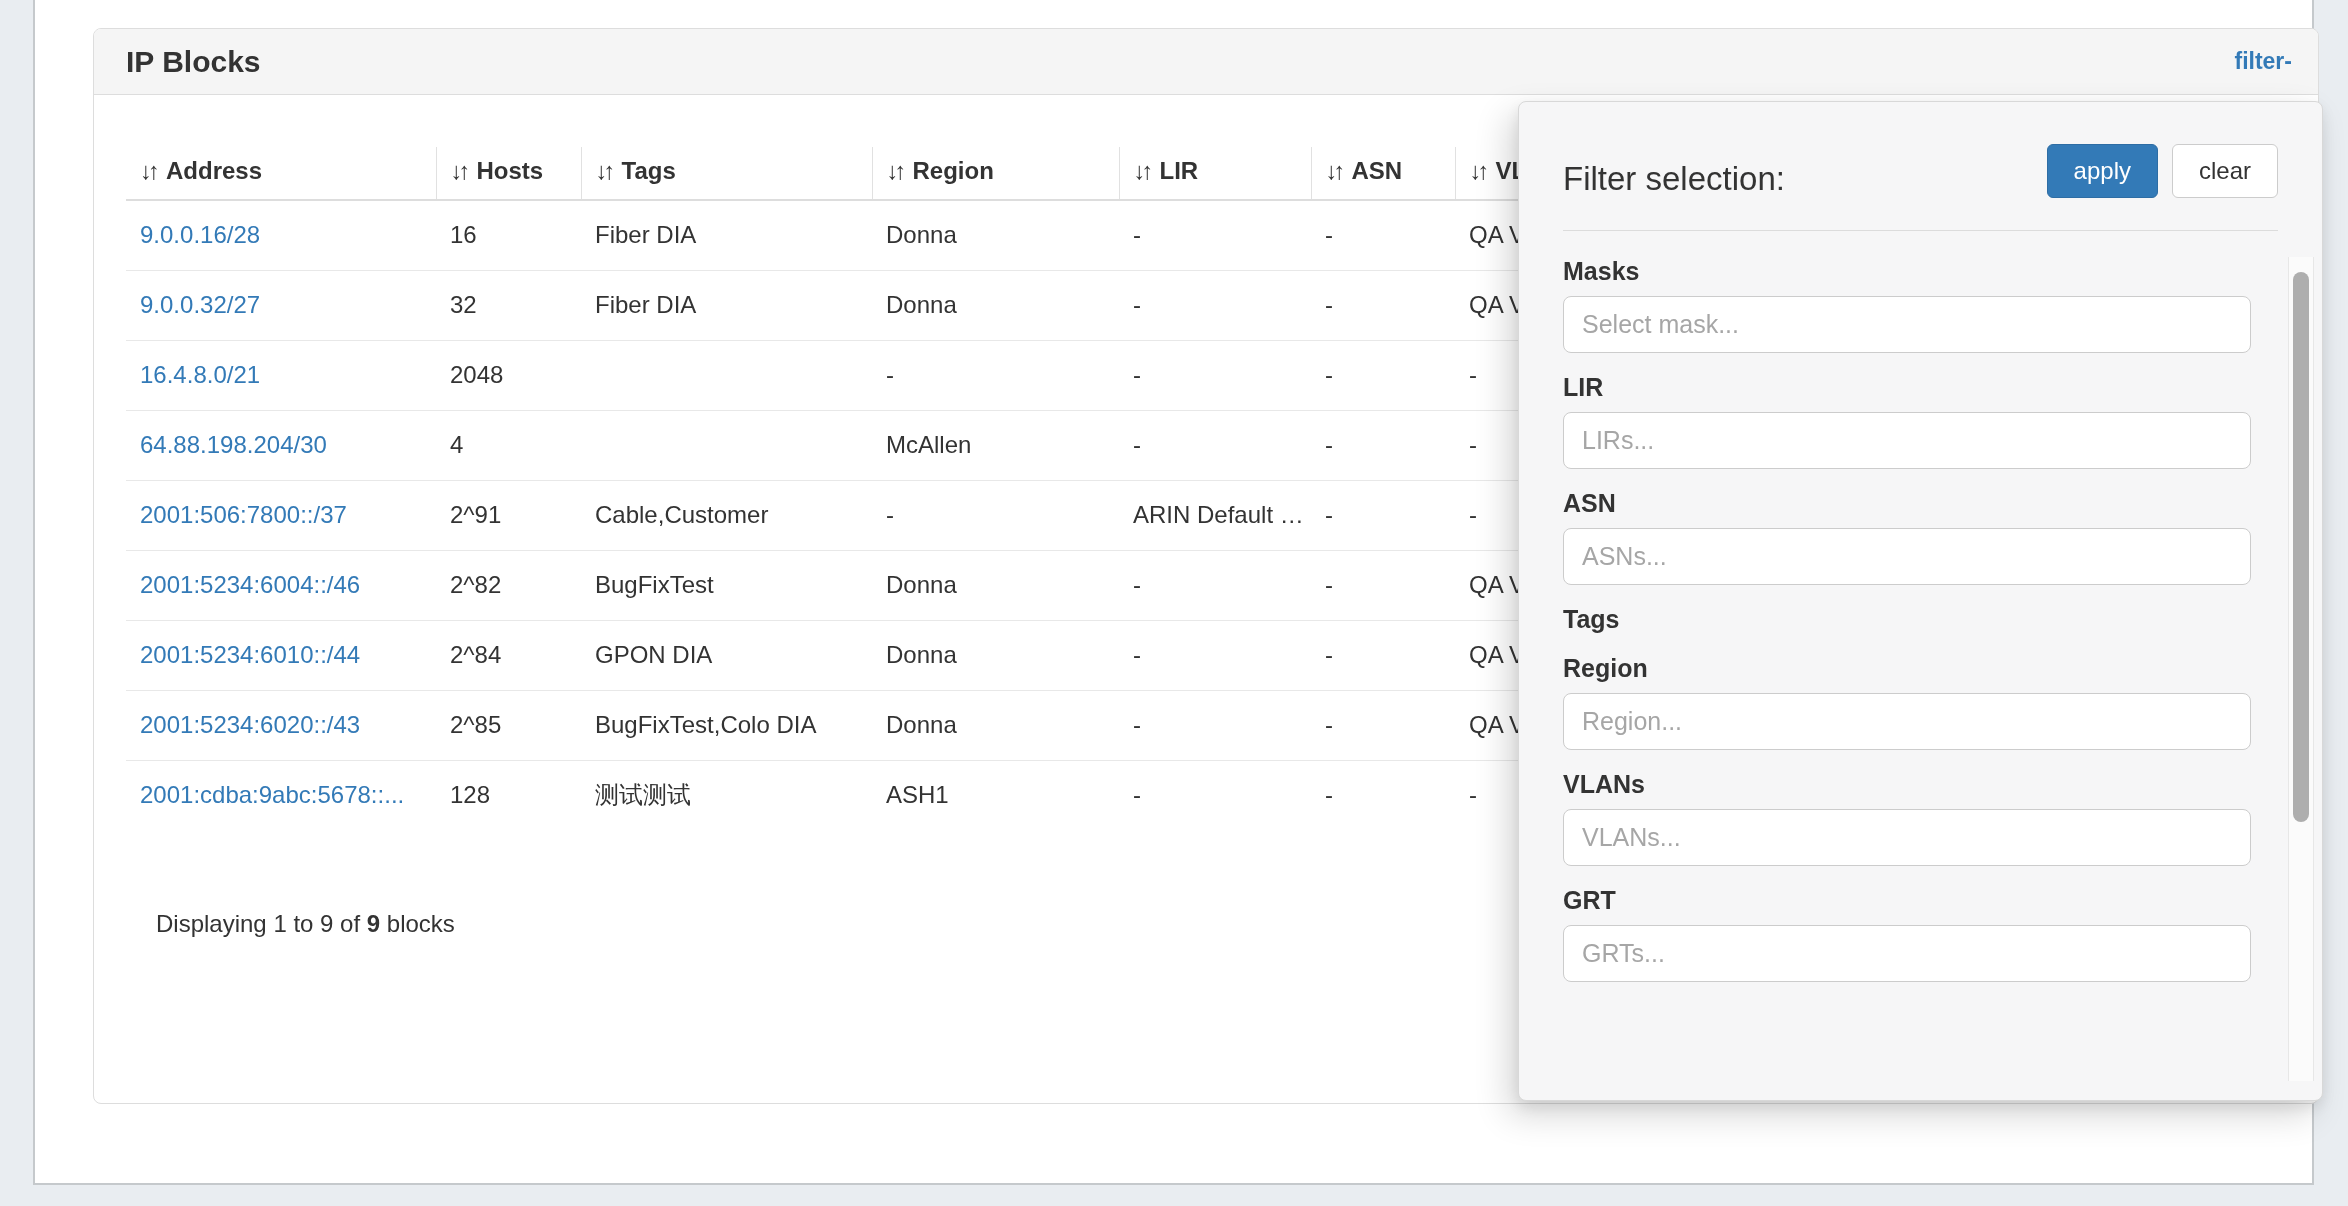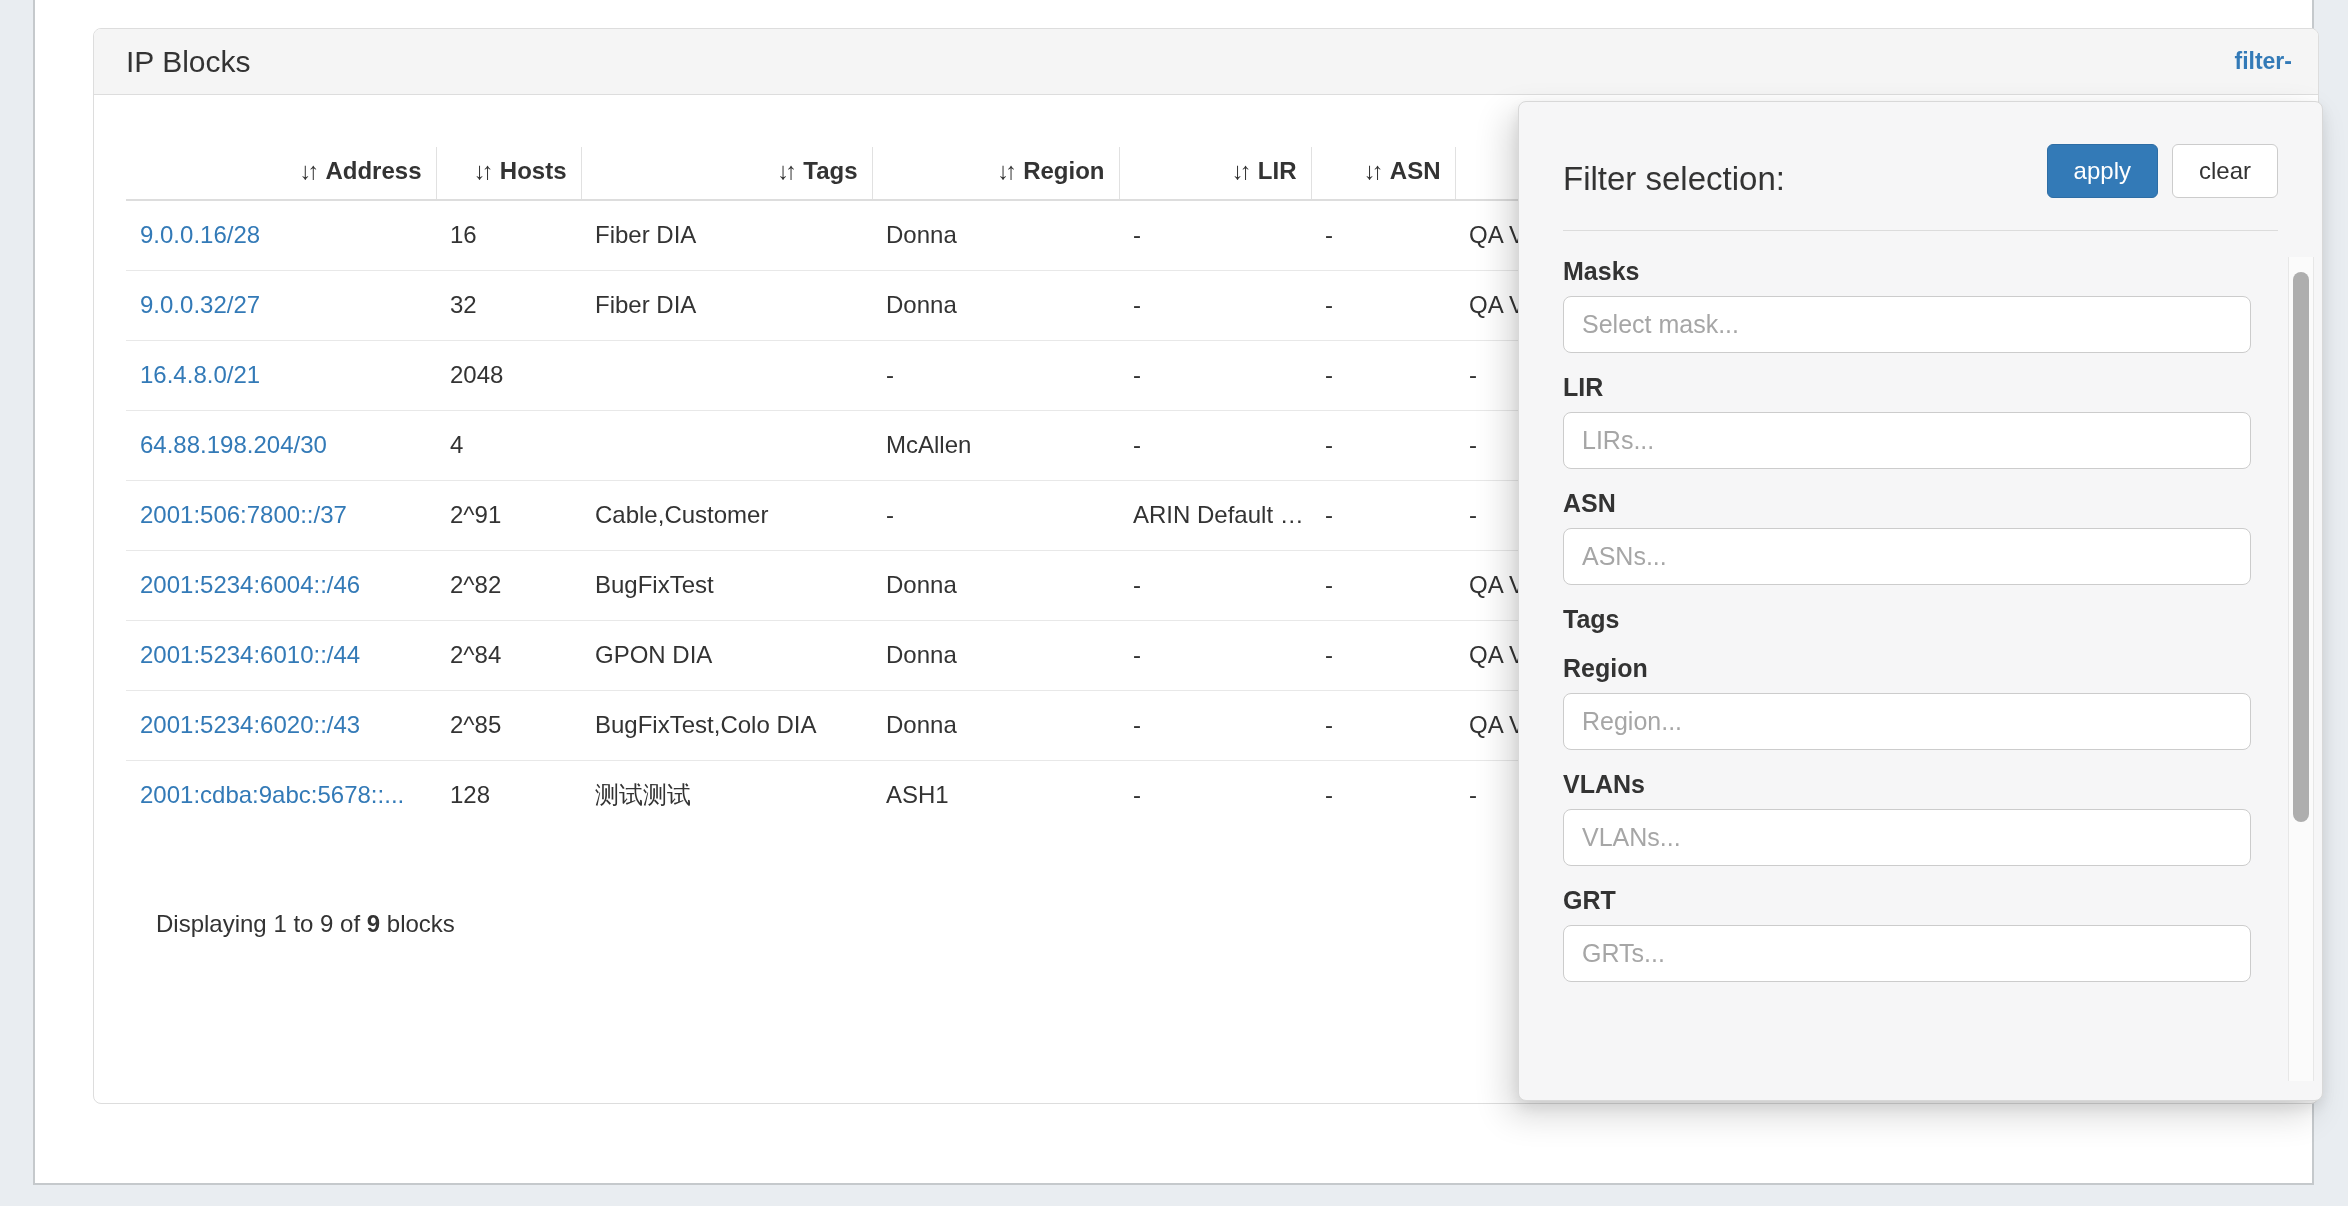--- a/index.html
+++ b/index.html
@@ -33,21 +33,21 @@
   .panel-header {
     height: 66px;
     background: #f5f5f5;
     border-bottom: 1px solid #ddd;
     border-radius: 7px 7px 0 0;
     display: flex;
     align-items: center;
     justify-content: space-between;
     padding: 0 26px 0 32px;
   }
-  .panel-title { font-size: 30px; font-weight: 400; color: #333; }
+  .panel-title { font-size: 30px; font-weight: 700; color: #333; }
   .filter-toggle {
     color: #337ab7;
     font-size: 23px;
     font-weight: 700;
     text-decoration: none;
     cursor: pointer;
     display: flex;
     align-items: center;
   }
 
@@ -55,21 +55,21 @@
 
   table.ip-table { border-collapse: collapse; table-layout: fixed; width: 1900px; }
   .ip-table col.c-address { width: 310px; }
   .ip-table col.c-hosts   { width: 145px; }
   .ip-table col.c-tags    { width: 291px; }
   .ip-table col.c-region  { width: 247px; }
   .ip-table col.c-lir     { width: 192px; }
   .ip-table col.c-asn     { width: 144px; }
   .ip-table col.c-vl      { width: 571px; }
   .ip-table th {
-    text-align: right;
+    text-align: left;
     font-size: 24px;
     font-weight: 700;
     color: #333;
     padding: 10px 14px 14px 14px;
     border-left: 1px solid #e1e1e1;
     white-space: nowrap;
     cursor: pointer;
   }
   .ip-table th:first-child { border-left: none; }
   .ip-table thead tr { border-bottom: 2px solid #dddddd; }

